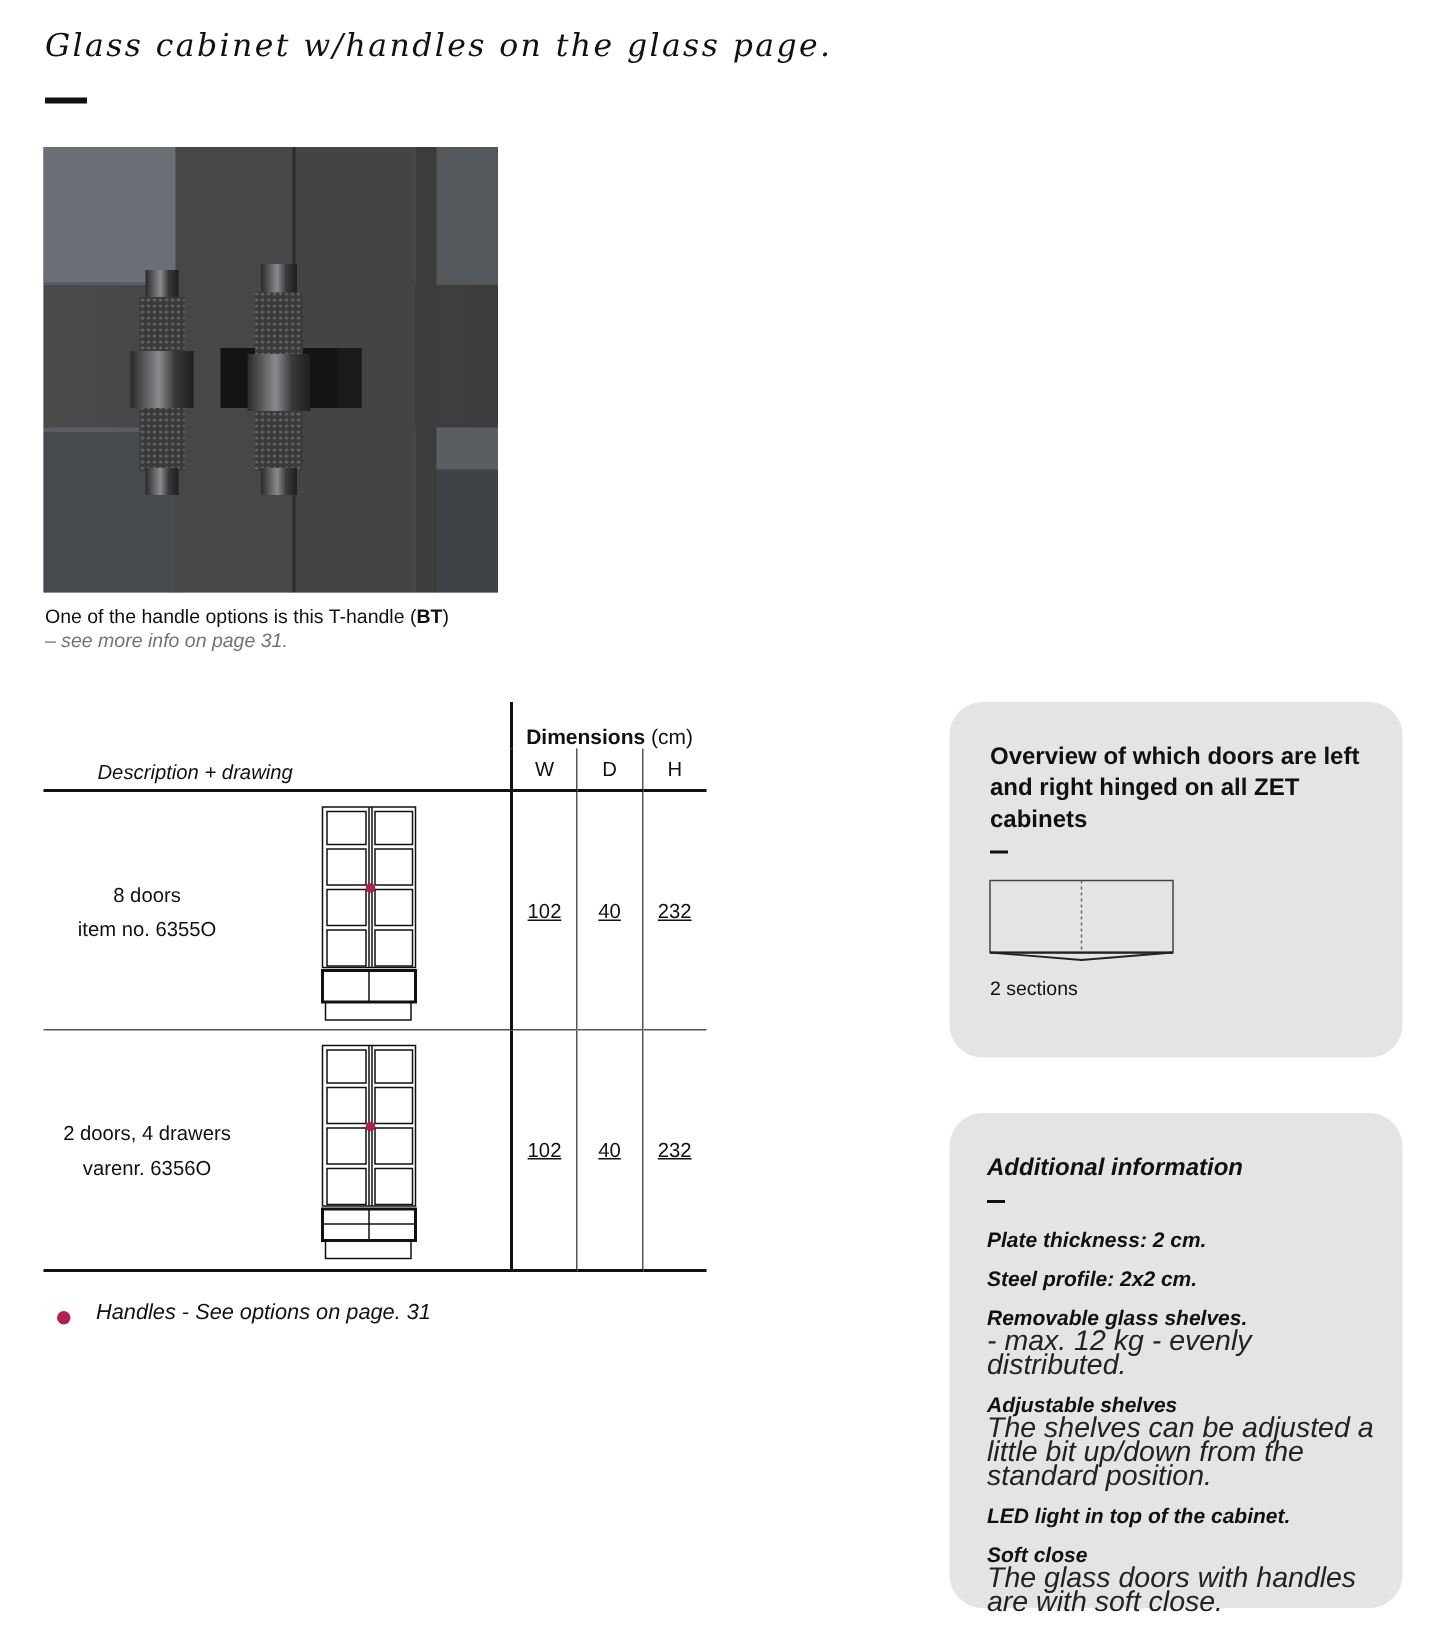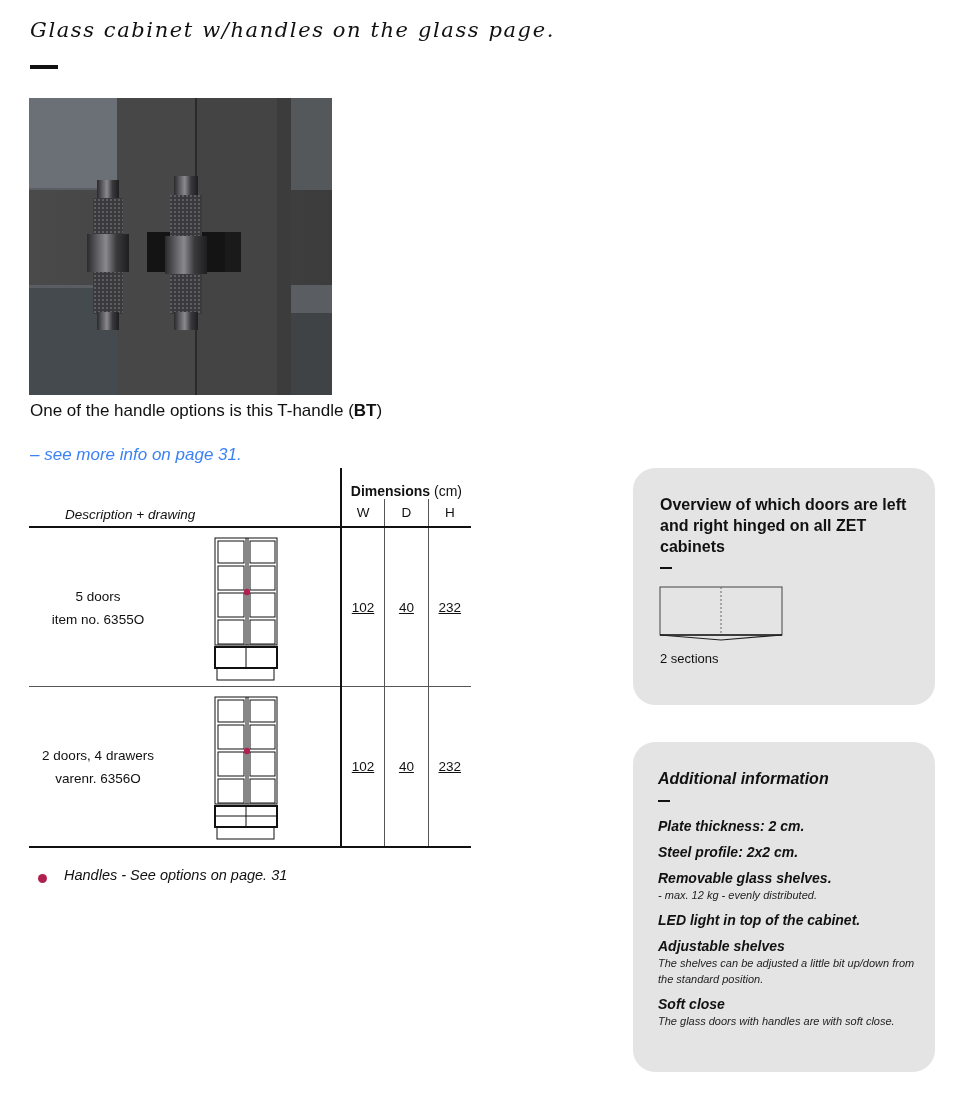--- a/index.html
+++ b/index.html
@@ -1,22 +1,22 @@
 <!DOCTYPE html>
 <html><head>
 <meta charset="utf-8">
 <style>
   html, body { margin:0; padding:0; background:#ffffff; }
   body { width:964px; height:1094px; position:relative; overflow:hidden; font-family:"Liberation Sans", sans-serif; color:#111; }
   .title { position:absolute; left:30px; top:18px; font-family:"DejaVu Serif", serif; font-style:italic; font-size:21px; letter-spacing:1.6px; color:#111; margin:0; font-weight:normal; }
   .title-rule { position:absolute; left:30px; top:65px; width:28px; height:4px; background:#111; }
   .photo { position:absolute; left:29px; top:98px; width:303px; height:297px; overflow:hidden; background:#3a3a3a; }
-  .caption { position:absolute; left:30px; top:403px; font-size:17px; line-height:16px; color:#111; }
+  .caption { position:absolute; left:30px; top:403px; font-size:13px; line-height:16px; color:#111; }
   .caption b { font-weight:bold; }
-  .caption .sub { font-style:italic; color:#3b82f6;margin-top:28px; }
+  .caption .sub { font-style:italic; color:#737373; }
 
   table.spec { position:absolute; left:29px; top:468px; border-collapse:collapse; width:442px; }
   table.spec td, table.spec th { padding:0; font-weight:normal; }
   .hdr-desc { width:308px; height:58px; border-right:2px solid #111; border-bottom:2px solid #111; vertical-align:bottom; text-align:left; }
   .hdr-desc span { display:block; font-style:italic; font-size:13.5px; padding:0 0 4px 0;margin-left:36px; }
   .dims-head { height:30px; text-align:center; font-size:14px; border-bottom:none; vertical-align:bottom; }
   .dims-head b { font-weight:bold; }
   .dim-col { width:42px; text-align:center; font-size:13.5px; height:26px; border-bottom:2px solid #111; }
   .dim-col.sep, .dim-cell.sep { border-left:1px solid #555; }
   .desc-cell { height:158px; border-right:2px solid #111; border-bottom:1px solid #555; position:relative; }
@@ -36,21 +36,21 @@
   .card .rule { width:12px; height:2px; background:#111; }
   .card1 h2 { position:absolute; left:27px; top:26px; width:250px; }
   .card1 .rule { position:absolute; left:27px; top:99px; }
   .card1 svg { position:absolute; left:26px; top:118px; }
   .card1 .sections { position:absolute; left:27px; top:183px; font-size:13px; }
   .card2 h2 { position:absolute; left:25px; top:26px; }
   .card2 .rule { position:absolute; left:25px; top:58px; }
   .info-list { position:absolute; left:25px; top:75px; width:260px; }
   .info-item { margin-bottom:8px; }
   .info-item .t { font-weight:bold; font-size:14px; line-height:18px; }
-  .info-item .d { font-size:11px; line-height:16px; color:#222; }
+  .info-item .d { font-size:19px; line-height:16px; color:#222; }
 </style>
 </head>
 <body>
 
 <h1 class="title">Glass cabinet w/handles on the glass page.</h1>
 <div class="title-rule"></div>
 
 <div class="photo">
   <svg width="303" height="297" viewBox="0 0 303 297">
     <defs>
@@ -108,21 +108,21 @@
     <th class="dims-head" colspan="3"><b>Dimensions</b> <span>(cm)</span></th>
   </tr>
   <tr>
     <th class="dim-col">W</th>
     <th class="dim-col sep">D</th>
     <th class="dim-col sep">H</th>
   </tr>
   <tr class="row1">
     <td class="desc-cell">
       <div class="desc-text" style="left:14px; top:57px; width:110px;">
-        <div>5 doors</div>
+        <div>8 doors</div>
         <div>item no. 6355O</div>
       </div>
       <svg class="drawing" viewBox="0 0 66 146">
         <g fill="none" stroke="#111" stroke-width="1">
           <rect x="1" y="1" width="62" height="107"></rect>
           <line x1="32" y1="1" x2="32" y2="108"></line>
               <line x1="34" y1="1" x2="34" y2="108"></line>
           <rect x="4" y="4" width="26" height="22"></rect>
               <rect x="36" y="4" width="25" height="22"></rect>
           <rect x="4" y="29" width="26" height="24"></rect>
@@ -201,24 +201,24 @@
         <div class="t">Plate thickness: 2 cm.</div>
       </div>
     <div class="info-item">
         <div class="t">Steel profile: 2x2 cm.</div>
       </div>
     <div class="info-item">
         <div class="t">Removable glass shelves.</div>
         <div class="d">- max. 12 kg - evenly distributed.</div>
       </div>
     <div class="info-item">
-        <div class="t">LED light in top of the cabinet.</div>
-      </div>
-    <div class="info-item">
         <div class="t">Adjustable shelves</div>
         <div class="d">The shelves can be adjusted a little bit up/down from the standard position.</div>
       </div>
     <div class="info-item">
+        <div class="t">LED light in top of the cabinet.</div>
+      </div>
+    <div class="info-item">
         <div class="t">Soft close</div>
         <div class="d">The glass doors with handles are with soft close.</div>
       </div>
   </div>
 </div>
 
 </body></html>

